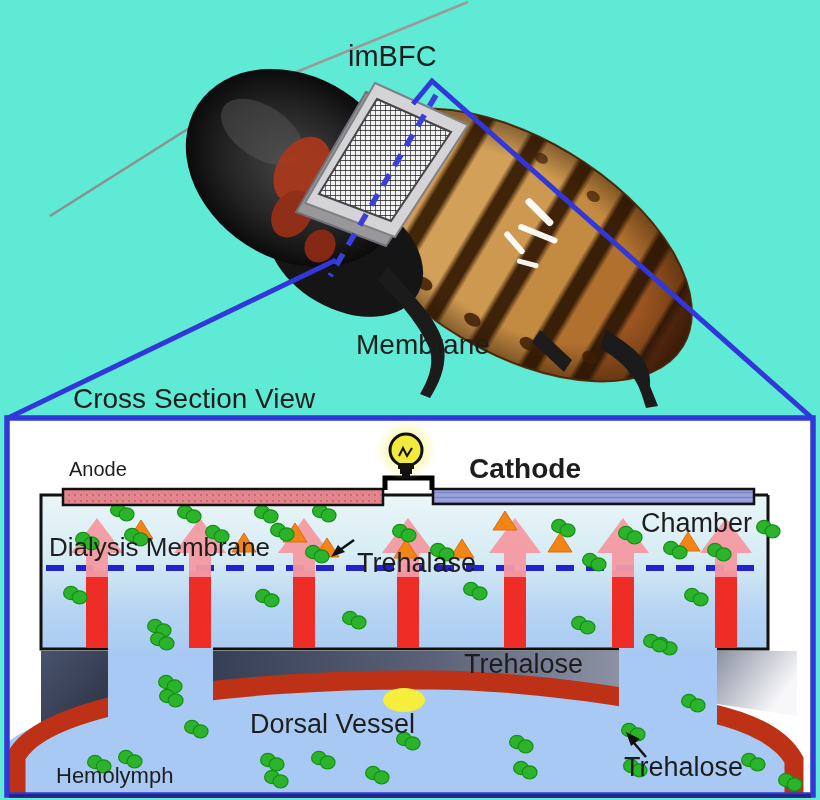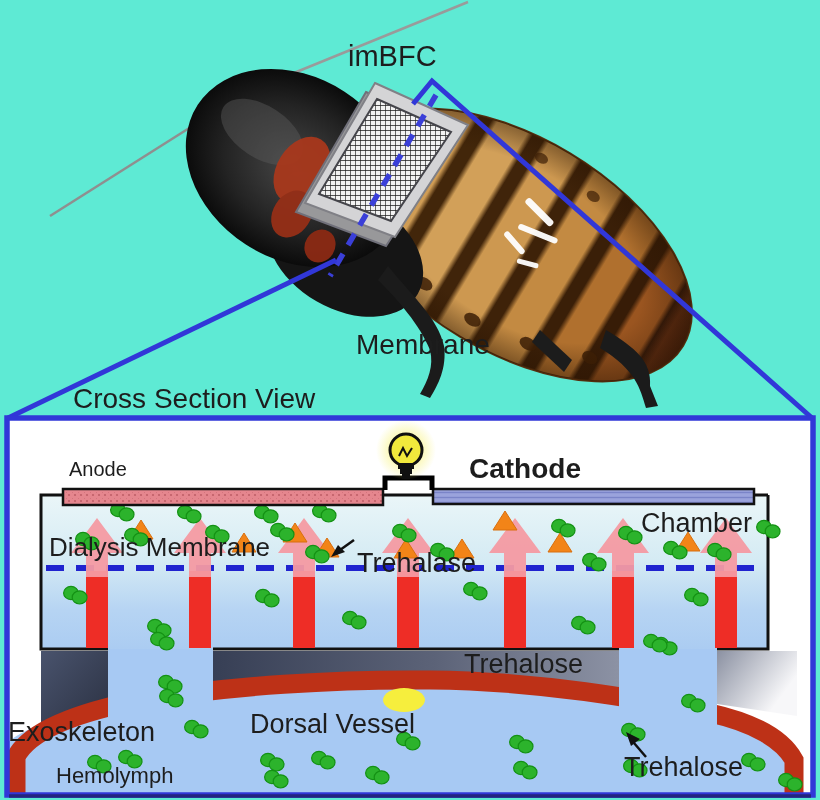--- a/index.html
+++ b/index.html
@@ -431,17 +431,16 @@
 <div class="lbl lbl-imbfc">imBFC</div>
 <div class="lbl lbl-cockroach">Membrane</div>
 <div class="lbl lbl-crosssection">Cross Section View</div>
 <div class="lbl lbl-anode">Anode</div>
 <div class="lbl lbl-cathode">Cathode</div>
 <div class="lbl lbl-trehalase">Trehalase</div>
 <div class="lbl lbl-chamber">Chamber</div>
 <div class="lbl lbl-dialysis">Dialysis Membrane</div>
 <div class="lbl lbl-connector">Trehalose</div>
 <div class="lbl lbl-dorsal">Dorsal Vessel</div>
-<div class="lbl lbl-exoskeleton">Exoskeleton</div>
 <div class="lbl lbl-hemolymph">Hemolymph</div>
 <div class="lbl lbl-trehalose">Trehalose</div>
 
 </div>
 
 </body></html>

